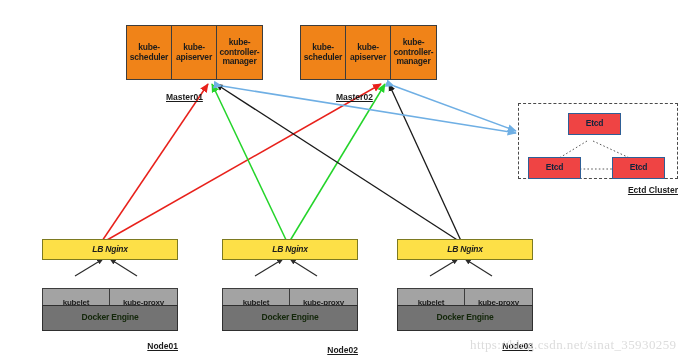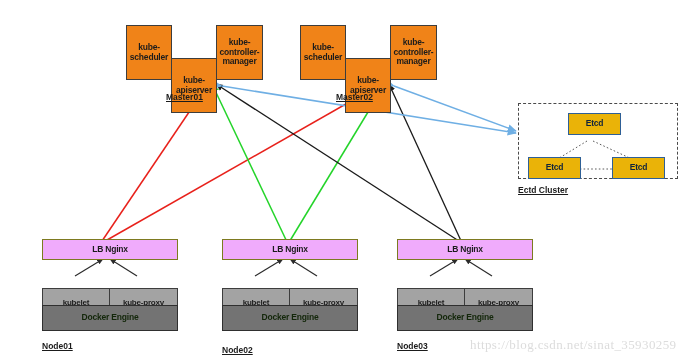--- a/index.html
+++ b/index.html
@@ -11,32 +11,32 @@
   #canvas{position:absolute;inset:0;width:700px;height:357px;}
   svg#wires{position:absolute;left:0;top:0;width:700px;height:357px;pointer-events:none;}
 
   .box{position:absolute;box-sizing:border-box;display:flex;align-items:center;
        justify-content:center;text-align:center;line-height:1.12;
        font-weight:700;letter-spacing:-.2px;}
 
   
   .mcell{background:#F08318;border:1.3px solid #3d3d3d;font-size:8.5px;color:#1c1c1c;
          padding:1px;}
-  .mcell.mid{border-left-width:1.3px;border-right-width:1.3px;margin-top:33px;}
+  .mcell.mid{border-left-width:1.3px;border-right-width:1.3px;}
 
   
   .lbl{position:absolute;font-size:8.5px;font-weight:700;color:#1b1b1b;white-space:nowrap;text-decoration:underline;}
-  .lbl.center{text-align:left;}
+  .lbl.center{text-align:right;}
 
   
   .etcd-wrap{position:absolute;border:1.4px dashed #4a4a4a;box-sizing:border-box;background:transparent;}
-  .etcd{background:#eab308;border:1.3px solid #2E5F96;font-size:8.5px;color:#10243d;}
+  .etcd{background:#ef4444;border:1.3px solid #2E5F96;font-size:8.5px;color:#10243d;}
 
   
-  .lbnginx{background:#f0abfc;border:1.5px solid #7d7a20;font-size:8.5px;color:#1c1c1c;}
+  .lbnginx{background:#fde047;border:1.5px solid #7d7a20;font-size:8.5px;color:#1c1c1c;font-style:italic;}
   .kcell{background:#a3a3a3;border:1.4px solid #3d3d3d;font-size:8px;color:#1c1c1c;margin-top:12px;}
   .docker{background:#737373;border:1.4px solid #2f2f2f;font-size:8.5px;color:#13270a;}
 
   .watermark{position:absolute;font-family:"Liberation Serif","DejaVu Serif",serif;
              font-size:13px;color:#dcdcdc;white-space:nowrap;letter-spacing:.4px;}
 </style>
 </head>
 <body>
 
 <div id="canvas">

